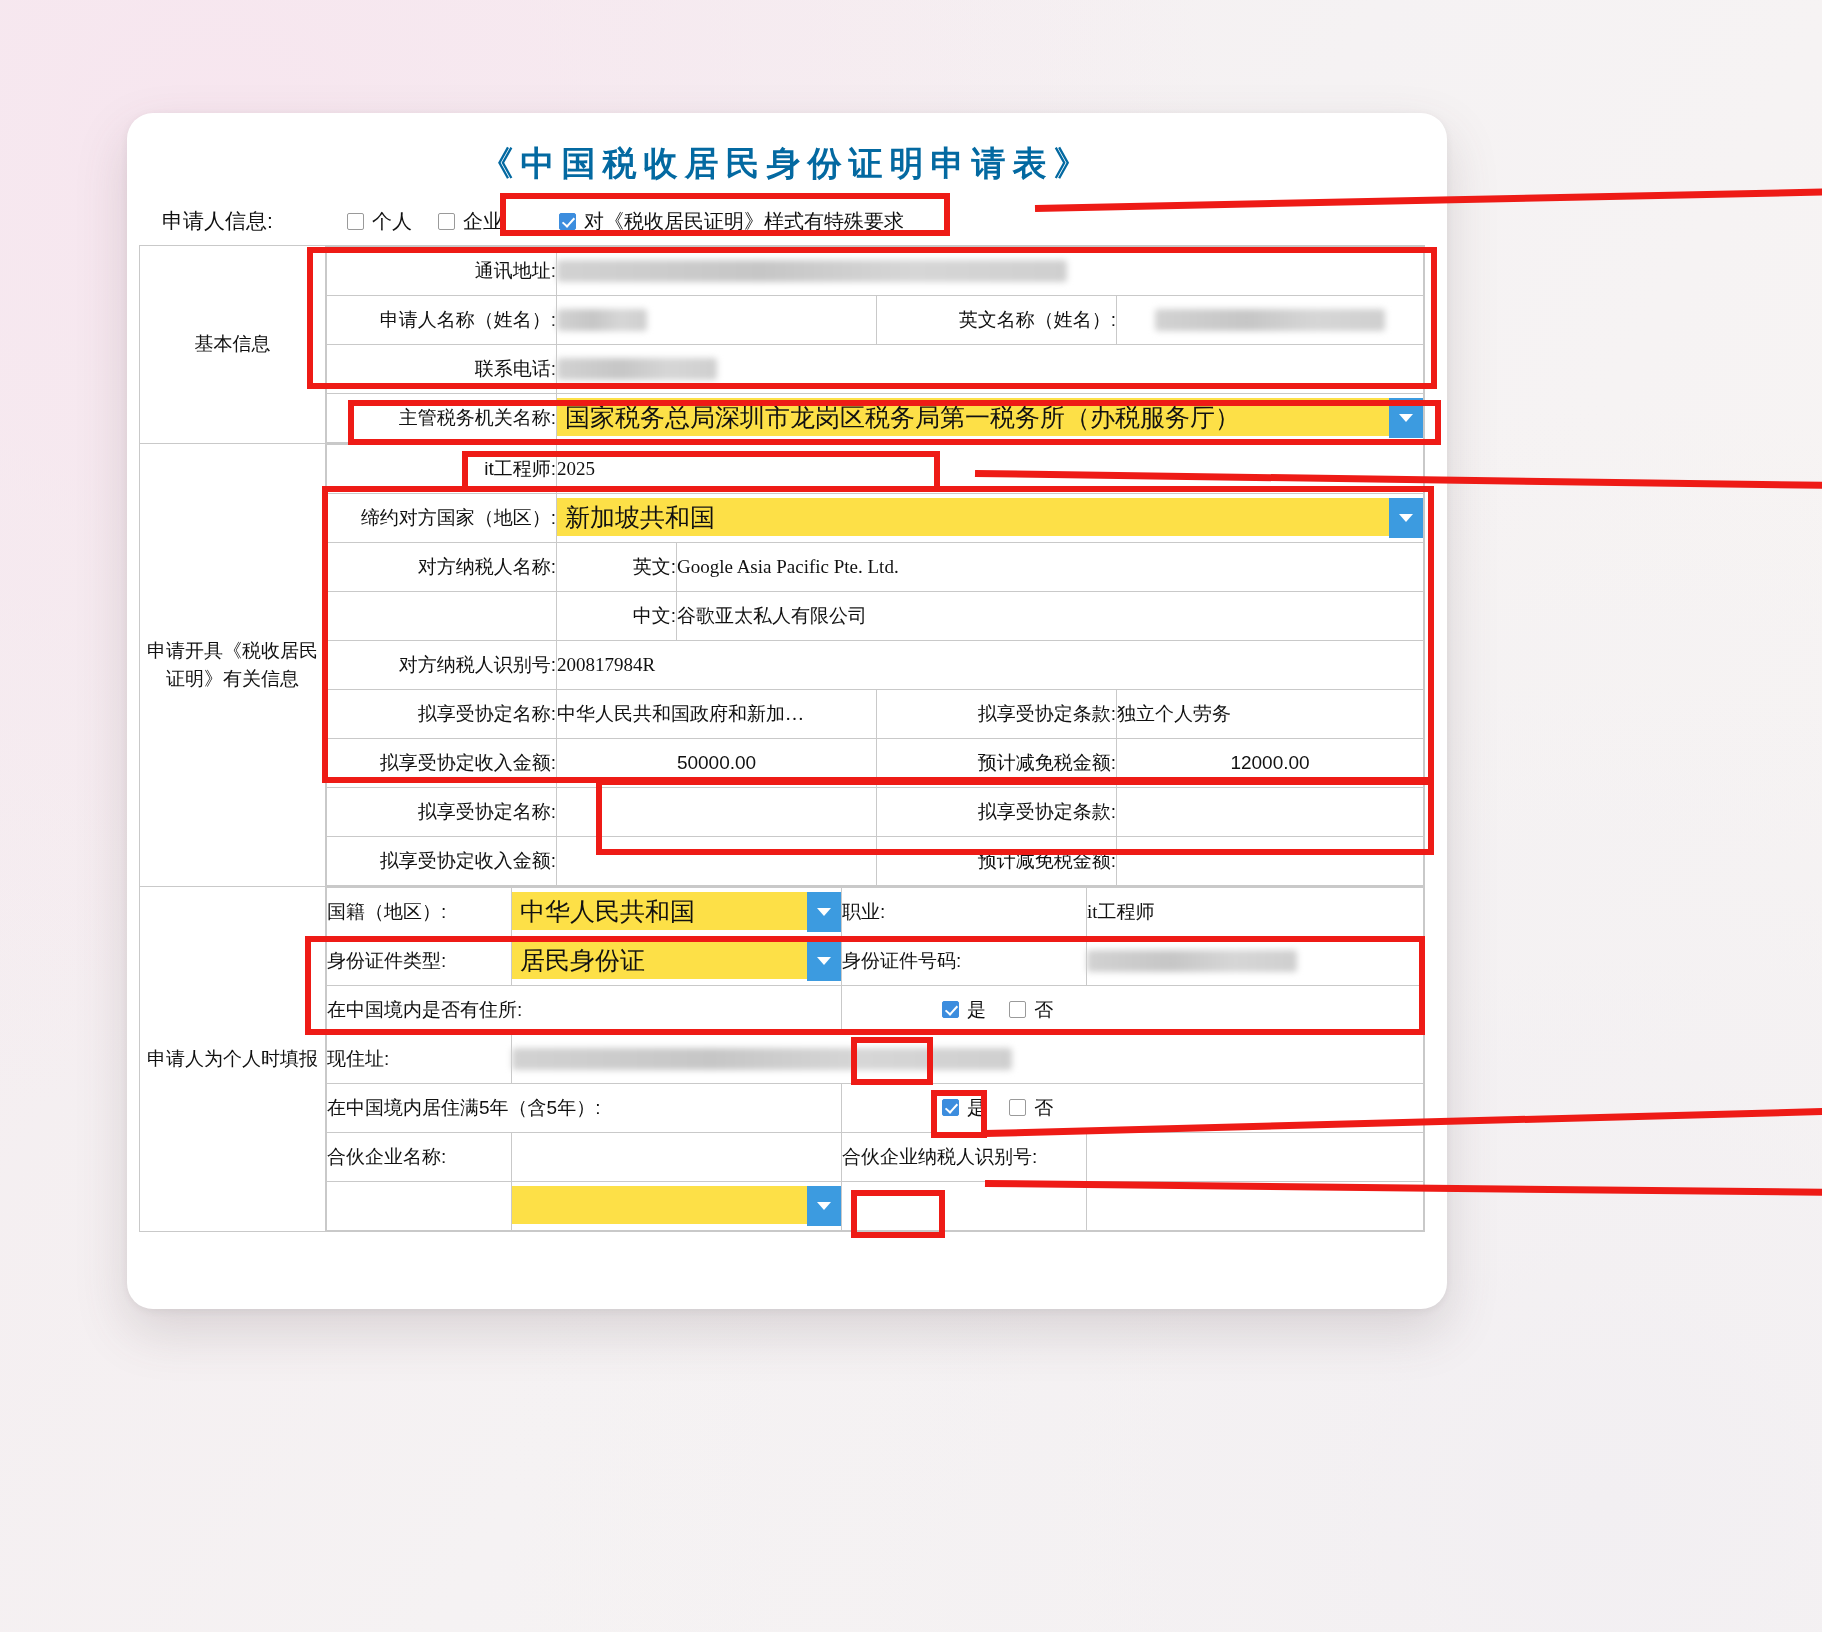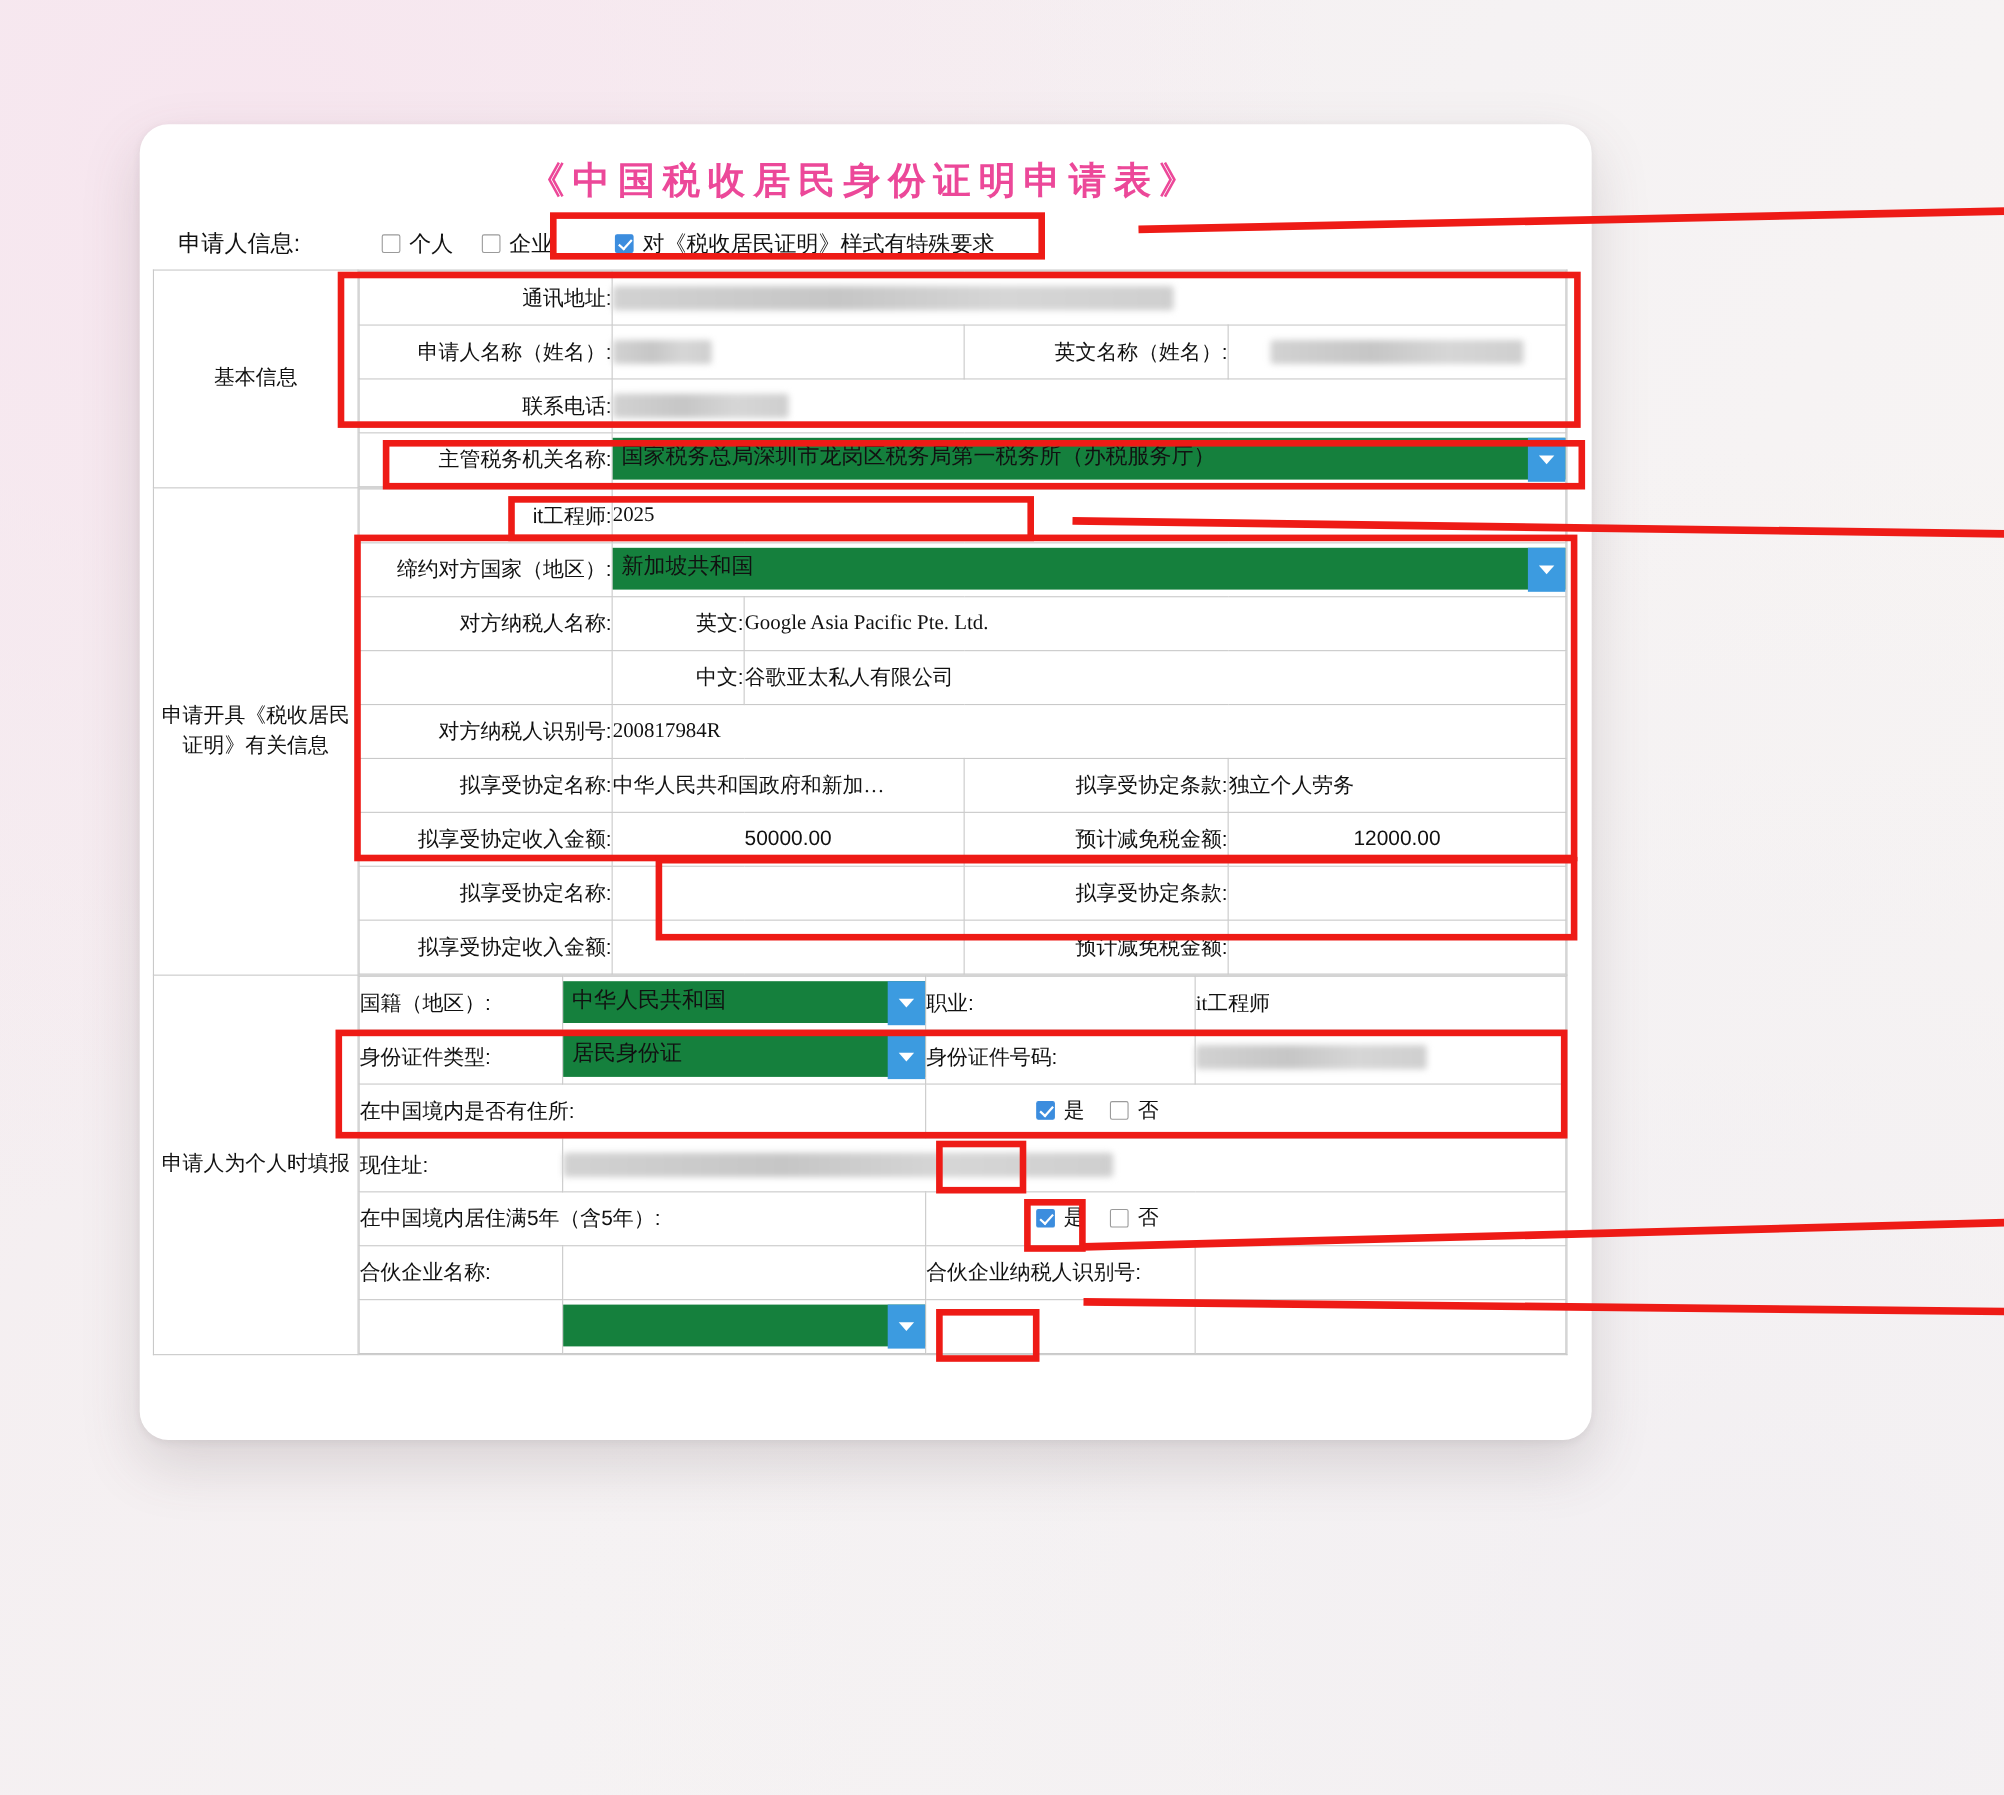--- a/index.html
+++ b/index.html
@@ -32,21 +32,21 @@
     border-radius: 26px;
     box-shadow: 0 22px 52px rgba(90,70,80,0.18), 0 2px 8px rgba(0,0,0,0.06);
     overflow: hidden;
   }
   .form-title {
     text-align: center;
     font-family: "Liberation Serif", serif;
     font-size: 34px;
     font-weight: 700;
     letter-spacing: 7px;
-    color: #ec4899;
+    color: #0369a1;
     padding-top: 28px;
     padding-bottom: 10px;
   }
   
   .applicant-row {
     display: flex;
     align-items: center;
     padding-left: 27px;
     height: 48px;
     font-size: 20px;
@@ -172,24 +172,24 @@
   .select-arrow::after {
     content: "";
     border-left: 7px solid transparent;
     border-right: 7px solid transparent;
     border-top: 8px solid #fff;
   }
   .field-box {
     display: block;
     height: 38px;
     line-height: 38px;
-    background: #15803d;
+    background: #fde047;
     padding-left: 8px;
-    font-family: Liberation Mono, monospace;
-    font-size: 20px;
+    font-family: Liberation Sans, sans-serif;
+    font-size: 25px;
     overflow: hidden;
     white-space: nowrap;
   }
   .yn {
     display: inline-flex;
     align-items: center;
     margin-right: 18px;
     font-size: 19px;
   }
   

